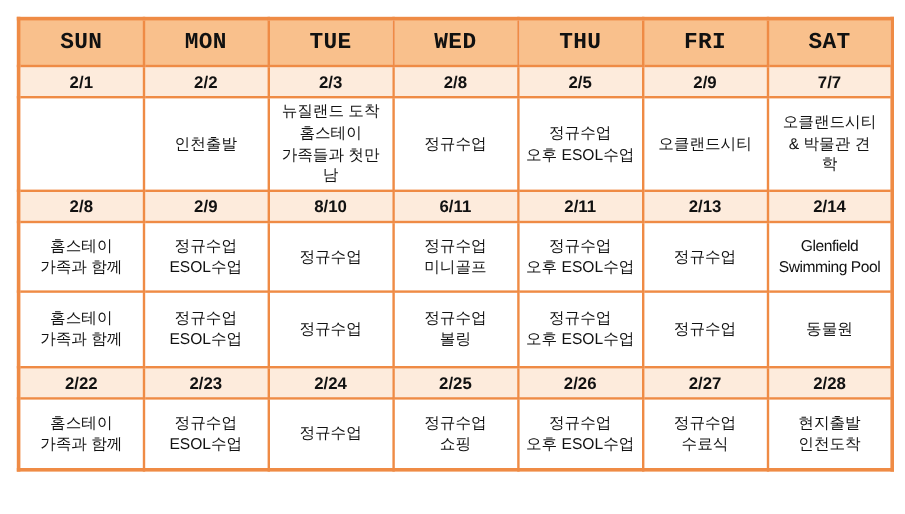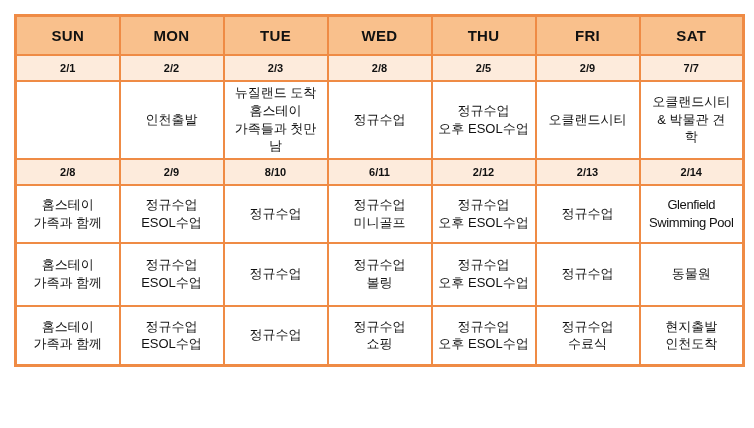--- a/index.html
+++ b/index.html
@@ -28,28 +28,29 @@
     border:2px solid var(--border);
     text-align:center;
     vertical-align:middle;
     padding:1px 2px;
     overflow:hidden;
   }
   tr.row-hdr{height:39px;}
   tr.row-hdr th{
     background:var(--header-fill);
     font-weight:bold;
-    font-size:15px;
+    font-size:19px;
     letter-spacing:0.3px;
+    font-family:Liberation Mono, monospace;
   }
   tr.row-date{height:26px;}
   tr.row-date td{
     background:var(--date-fill);
     font-weight:bold;
-    font-size:11px;
+    font-size:14px;
     text-align:center;
   }
   tr.row-evt td{
     background:var(--event-fill);
     font-size:13px;
     line-height:1.35;
     white-space:pre-line;
   }
   tr.evt1{height:78px;}
   tr.evt2{height:58px;}
@@ -100,21 +101,21 @@
       <td class="evt">오클랜드시티
 &amp; 박물관 견
 학</td>
     </tr>
 
     <tr class="row-date">
       <td class="date">2/8</td>
       <td class="date">2/9</td>
       <td class="date">8/10</td>
       <td class="date">6/11</td>
-      <td class="date">2/12</td>
+      <td class="date">2/11</td>
       <td class="date">2/13</td>
       <td class="date">2/14</td>
     </tr>
     <tr class="row-evt evt2">
       <td class="evt">홈스테이
 가족과 함께</td>
       <td class="evt">정규수업
 ESOL수업</td>
       <td class="evt">정규수업</td>
       <td class="evt">정규수업
@@ -133,20 +134,29 @@
 ESOL수업</td>
       <td class="evt">정규수업</td>
       <td class="evt">정규수업
 볼링</td>
       <td class="evt">정규수업
 오후 ESOL수업</td>
       <td class="evt">정규수업</td>
       <td class="evt">동물원</td>
     </tr>
 
+    <tr class="row-date">
+      <td class="date">2/22</td>
+      <td class="date">2/23</td>
+      <td class="date">2/24</td>
+      <td class="date">2/25</td>
+      <td class="date">2/26</td>
+      <td class="date">2/27</td>
+      <td class="date">2/28</td>
+    </tr>
     <tr class="row-evt evt4">
       <td class="evt">홈스테이
 가족과 함께</td>
       <td class="evt">정규수업
 ESOL수업</td>
       <td class="evt">정규수업</td>
       <td class="evt">정규수업
 쇼핑</td>
       <td class="evt">정규수업
 오후 ESOL수업</td>

